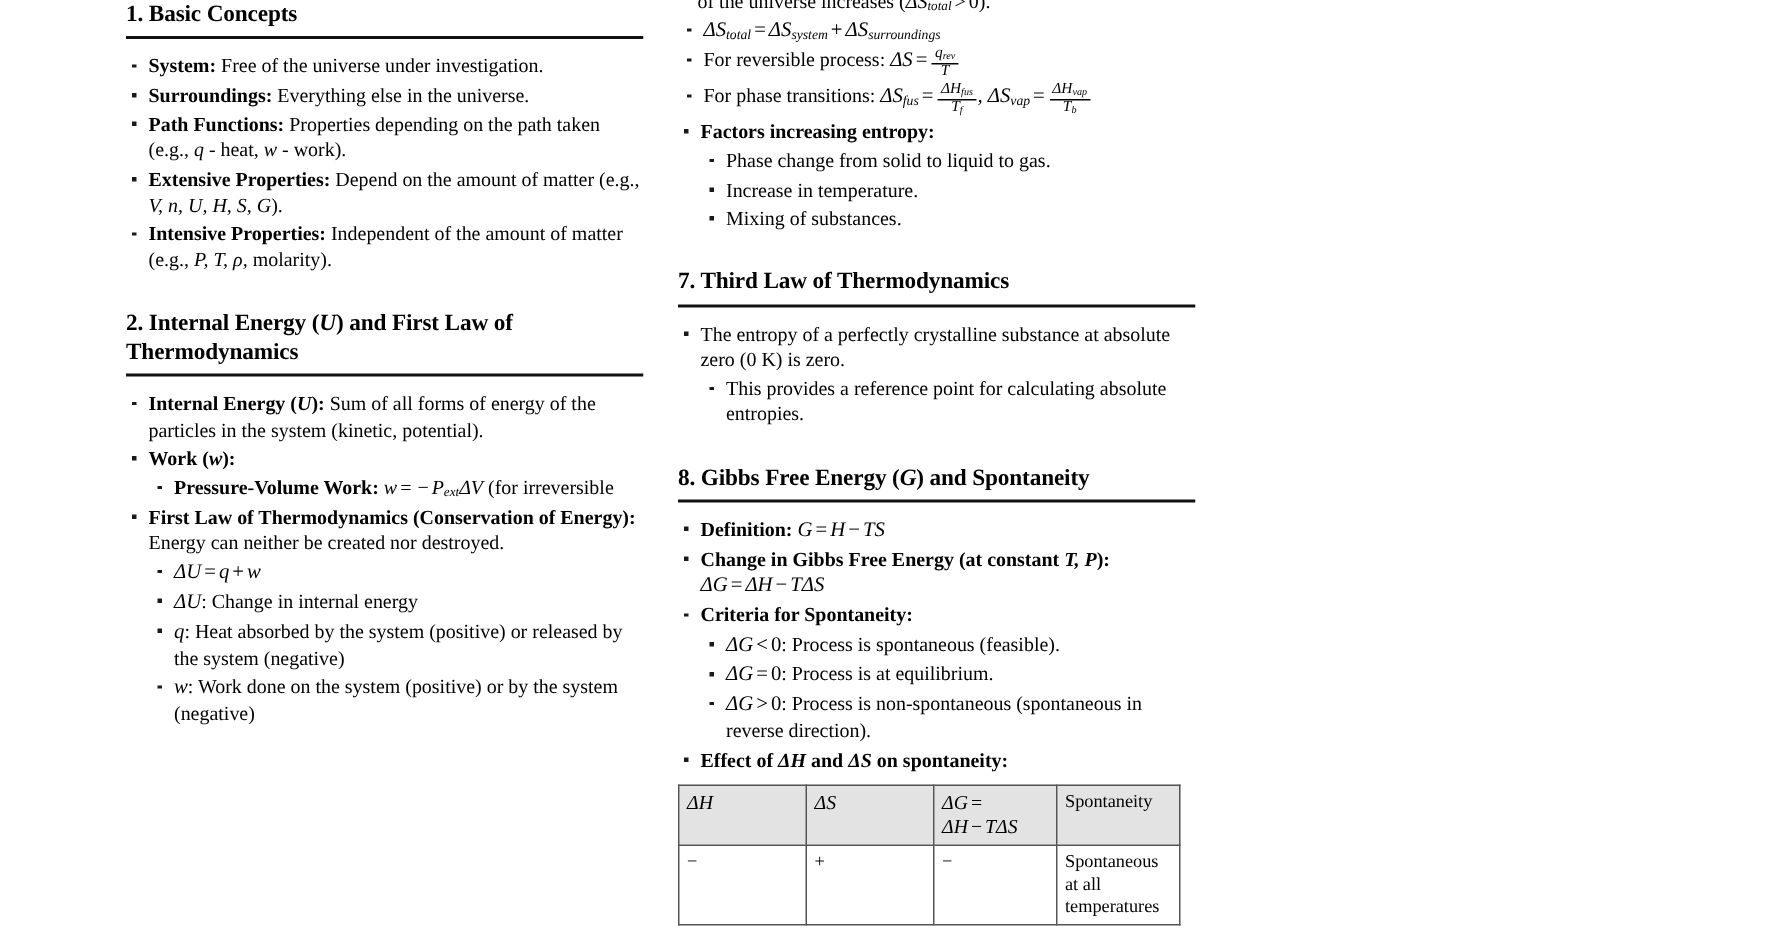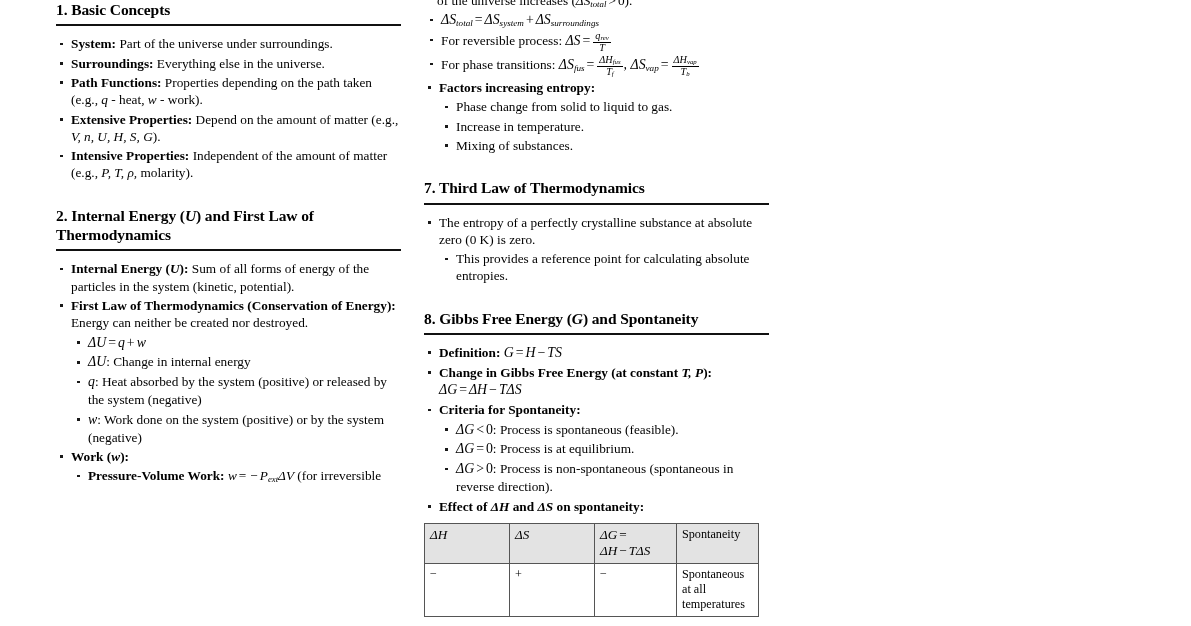--- a/index.html
+++ b/index.html
@@ -12,20 +12,21 @@
     height: 626px;
     overflow: hidden;
     font-family: "Liberation Serif", "DejaVu Serif", serif;
     color: #000000;
   }
   .page {
     position: relative;
     width: 1052px;
     height: 626px;
     overflow: hidden;
+    margin-left: 28px;
   }
   .col {
     position: absolute;
     top: 0;
     width: 345px;
     height: 626px;
     overflow: hidden;
   }
   .col-left  { left: 56px; }
   .col-right { left: 424px; }
@@ -146,21 +147,21 @@
   <div class="col col-left">
   <div class="inner">
 
     <h2 class="section-heading">1. Basic Concepts</h2>
 
     <div class="heading-spacer-bottom"></div>
 
     <ul class="lvl1">
       <li>
         <b>System:</b>
-        <span>Part of the universe under surroundings.</span>
+        <span>Free of the universe under investigation.</span>
       </li>
       <li>
         <b>Surroundings:</b>
         <span>Everything else in the universe.</span>
       </li>
       <li>
         <b>Path Functions:</b>
         <span>Properties depending on the path taken (e.g.,</span>
         <span class="m">q</span>
         <span>- heat,</span>
@@ -185,44 +186,44 @@
     <h2 class="section-heading"><span>2. Internal Energy (</span><span class="m">U</span><span>) and First Law of Thermodynamics</span></h2>
 
     <div class="heading-spacer-bottom"></div>
 
     <ul class="lvl1">
       <li>
         <b><span>Internal Energy (</span><span class="m">U</span><span>):</span></b>
         <span>Sum of all forms of energy of the particles in the system (kinetic, potential).</span>
       </li>
       <li>
-        <b>First Law of Thermodynamics (Conservation of Energy):</b>
-        <span>Energy can neither be created nor destroyed.</span>
-        <ul class="lvl2">
-          <li>
-            <span class="m mblock">Δ<i>U</i><span class="op">=</span><i>q</i><span class="op">+</span><i>w</i></span>
-          </li>
-          <li>
-            <span class="m mblock">Δ<i>U</i></span><span>: Change in internal energy</span>
-          </li>
-          <li>
-            <span class="m mblock">q</span><span>: Heat absorbed by the system (positive) or released by the system (negative)</span>
-          </li>
-          <li>
-            <span class="m mblock">w</span><span>: Work done on the system (positive) or by the system (negative)</span>
-          </li>
-        </ul>
-      </li>
-      <li>
         <b><span>Work (</span><span class="m">w</span><span>):</span></b>
         <ul class="lvl2">
           <li>
             <b>Pressure-Volume Work:</b>
             <span class="m"><i>w</i><span class="op">=</span><span class="op">−</span><i>P</i><sub>ext</sub>Δ<i>V</i></span>
             <span>(for irreversible</span>
+          </li>
+        </ul>
+      </li>
+      <li>
+        <b>First Law of Thermodynamics (Conservation of Energy):</b>
+        <span>Energy can neither be created nor destroyed.</span>
+        <ul class="lvl2">
+          <li>
+            <span class="m mblock">Δ<i>U</i><span class="op">=</span><i>q</i><span class="op">+</span><i>w</i></span>
+          </li>
+          <li>
+            <span class="m mblock">Δ<i>U</i></span><span>: Change in internal energy</span>
+          </li>
+          <li>
+            <span class="m mblock">q</span><span>: Heat absorbed by the system (positive) or released by the system (negative)</span>
+          </li>
+          <li>
+            <span class="m mblock">w</span><span>: Work done on the system (positive) or by the system (negative)</span>
           </li>
         </ul>
       </li>
     </ul>
 
   </div>
   </div>
 
   <div class="col col-right">
   <div class="inner">

